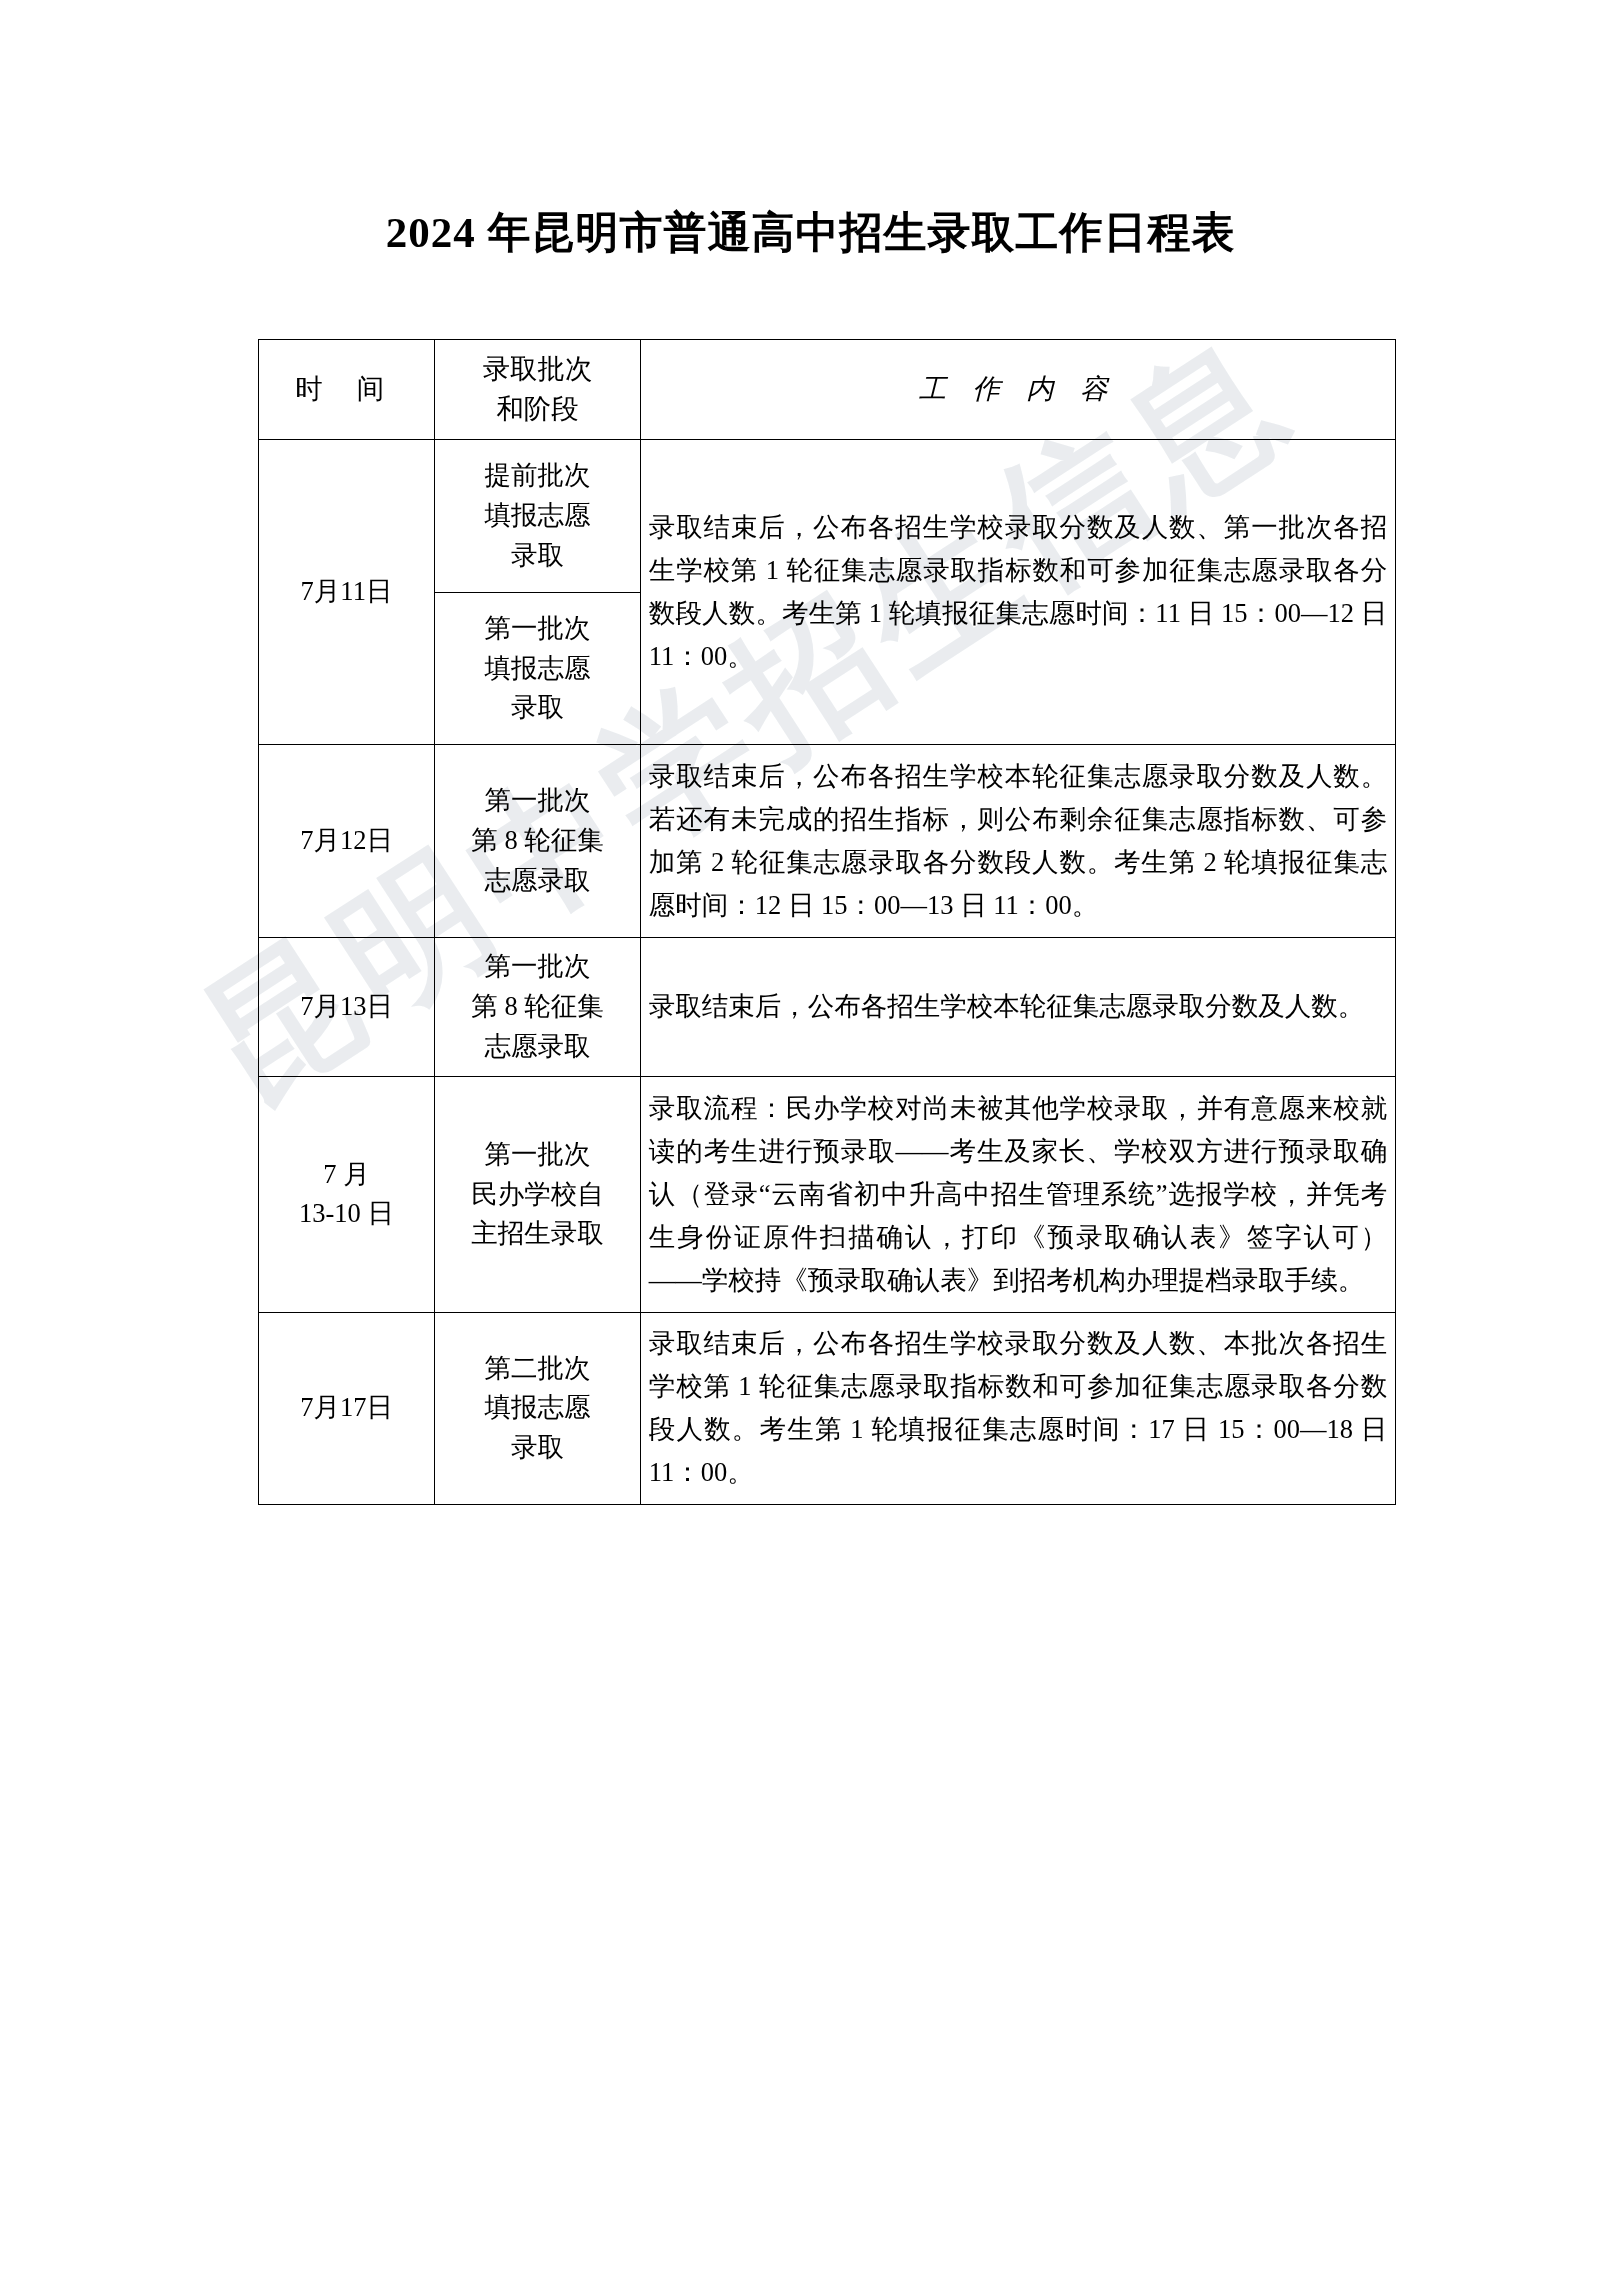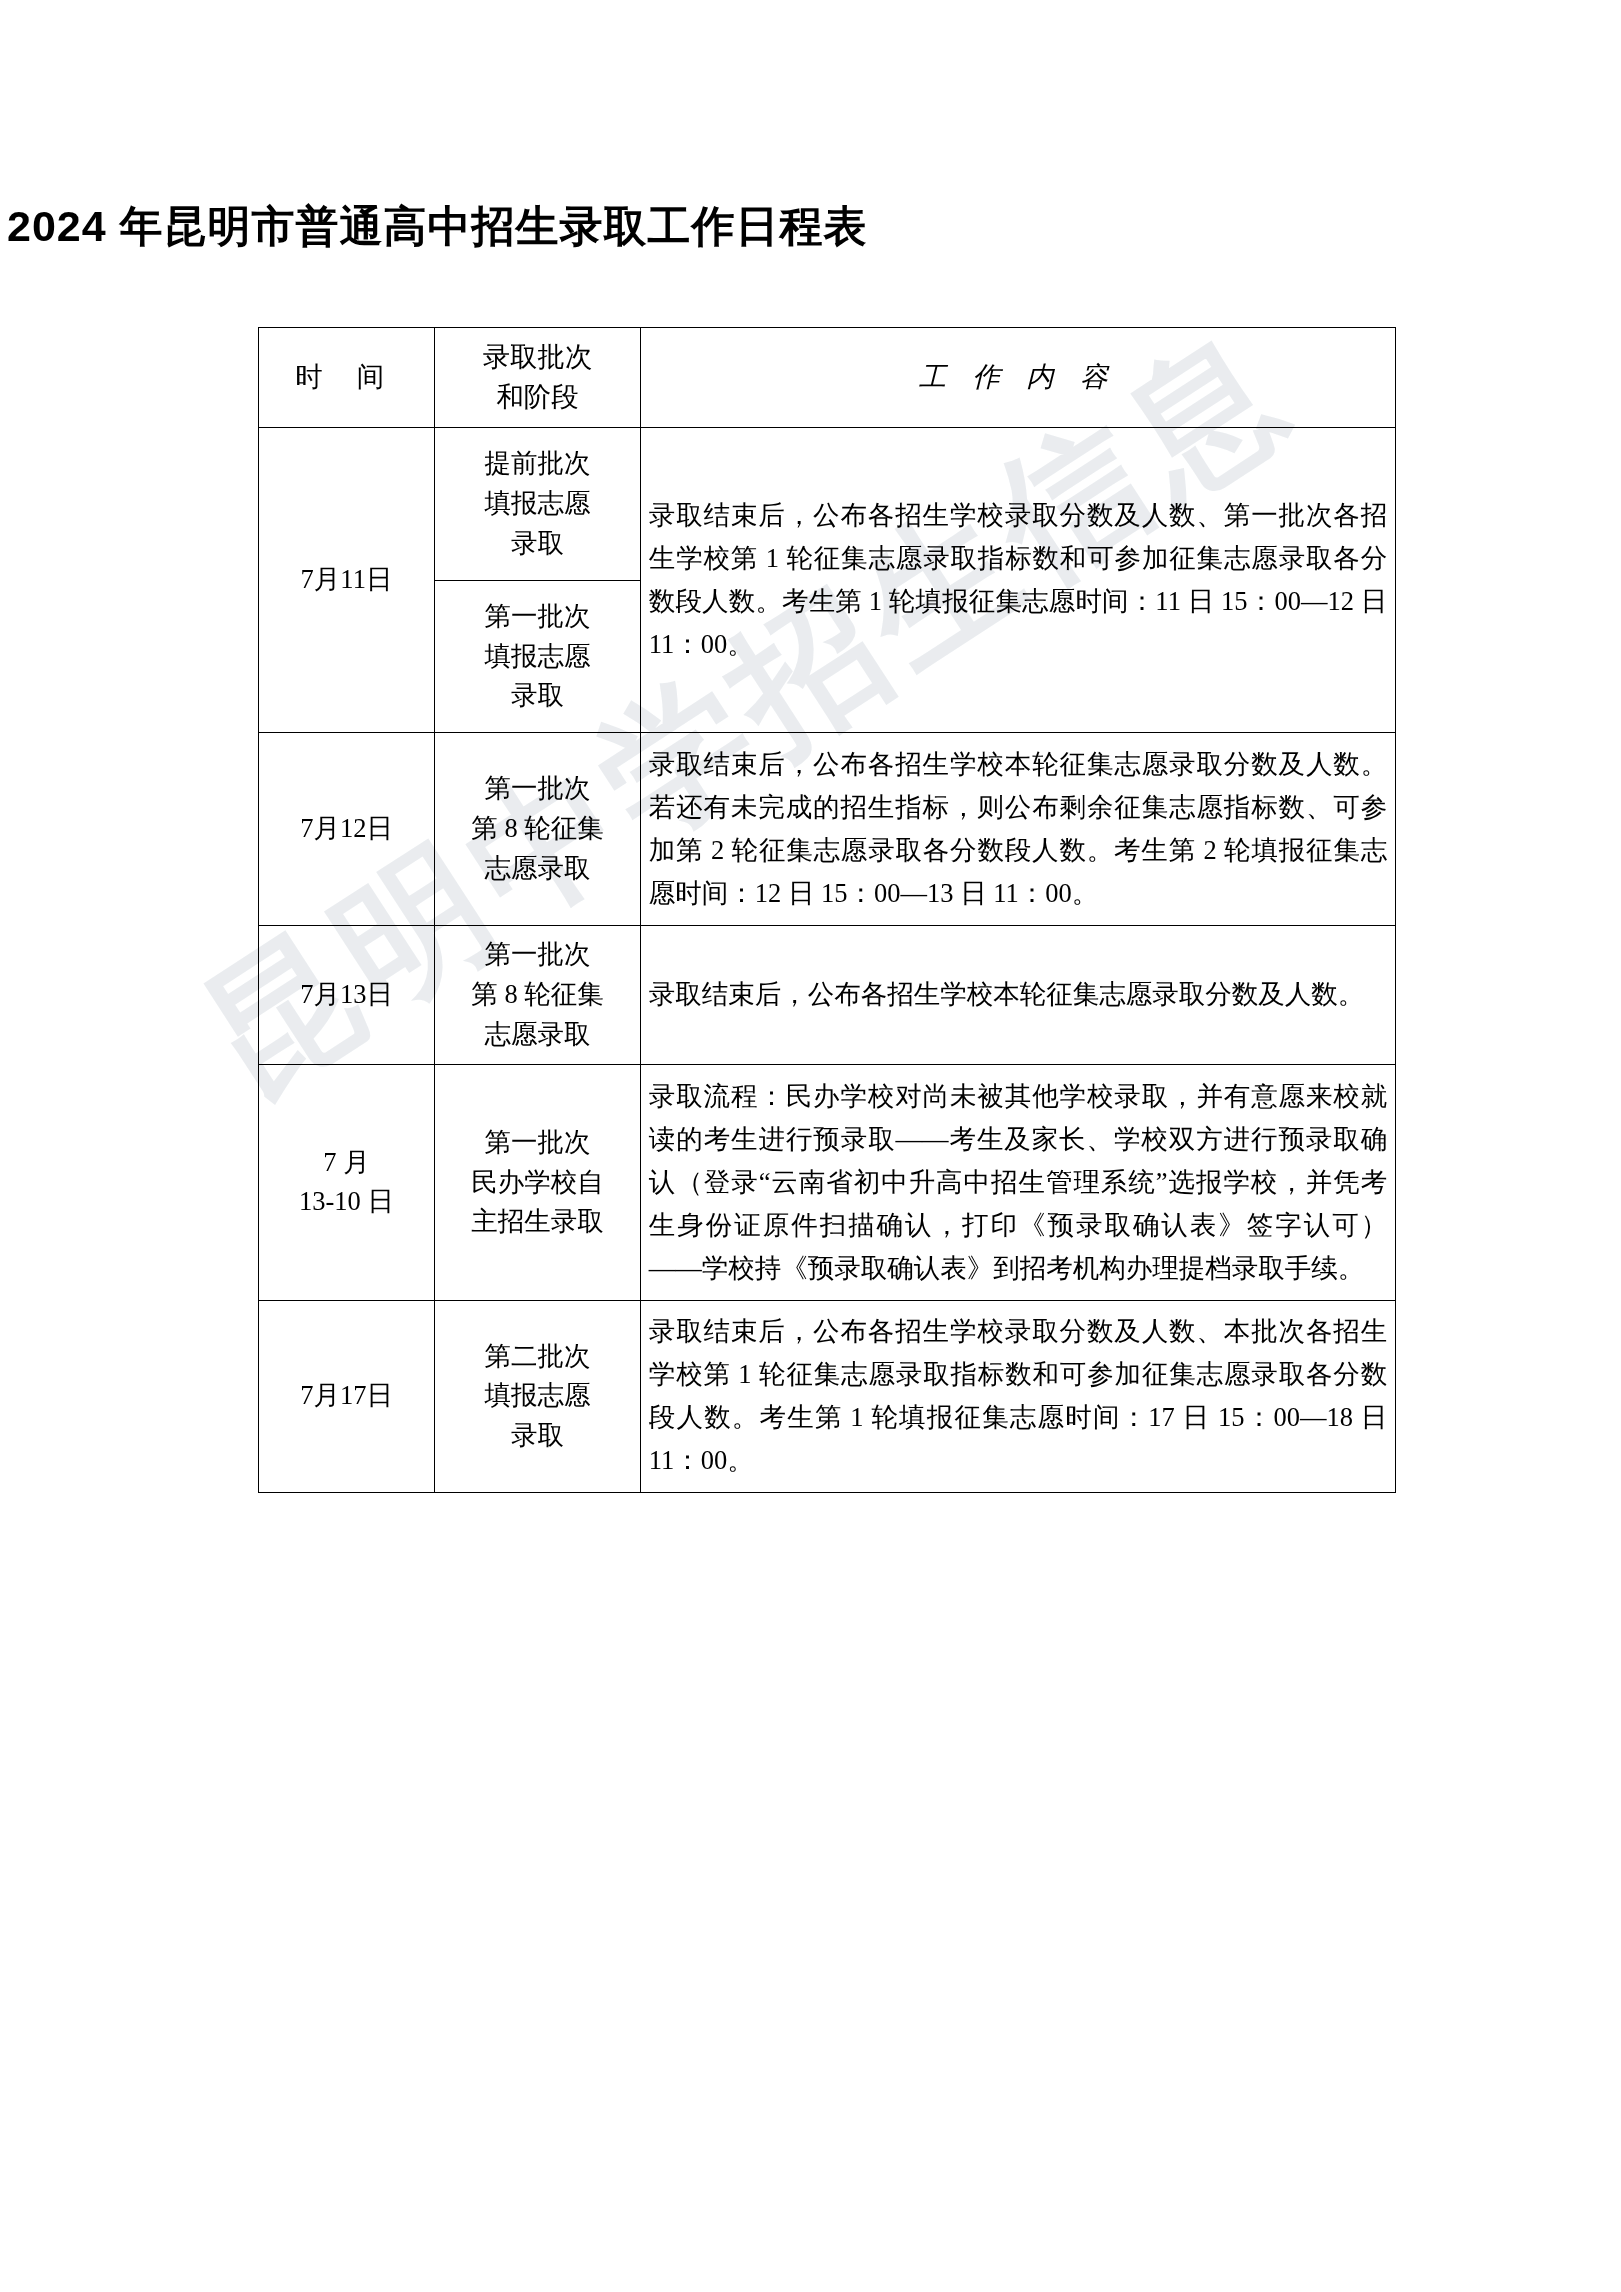--- a/index.html
+++ b/index.html
@@ -41,27 +41,27 @@
     white-space: nowrap;
     transform: rotate(-33deg);
     opacity: 0.95;
     user-select: none;
   }
 
   
   .doc-title {
     position: relative;
     z-index: 2;
-    text-align: left;
+    text-align: center;
     font-size: 43px;
     font-weight: 700;
     letter-spacing: 1px;
-    margin: 7px;
+    margin: 13px;
     padding-top: 191px;
-    font-family: Liberation Sans, sans-serif;
+    font-family: Liberation Serif, serif;
   }
 
   
   .table-wrap {
     position: relative;
     z-index: 2;
     margin: 0 auto;
     padding-top: 64px;
     width: 1137px;
     padding-left: 32px;

